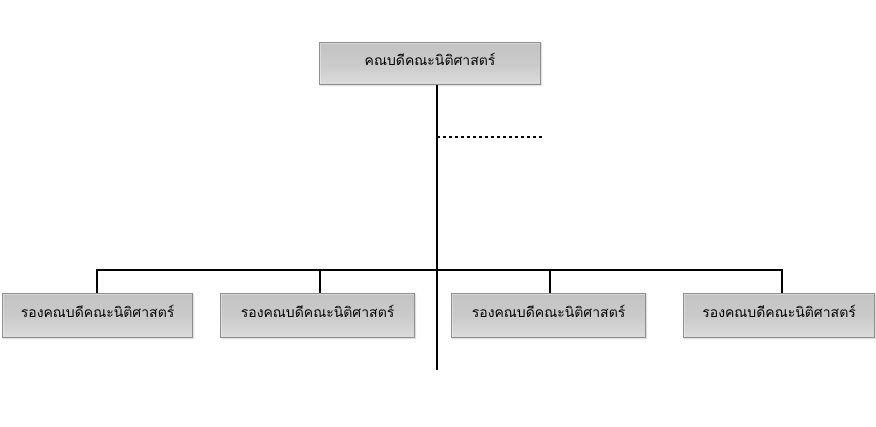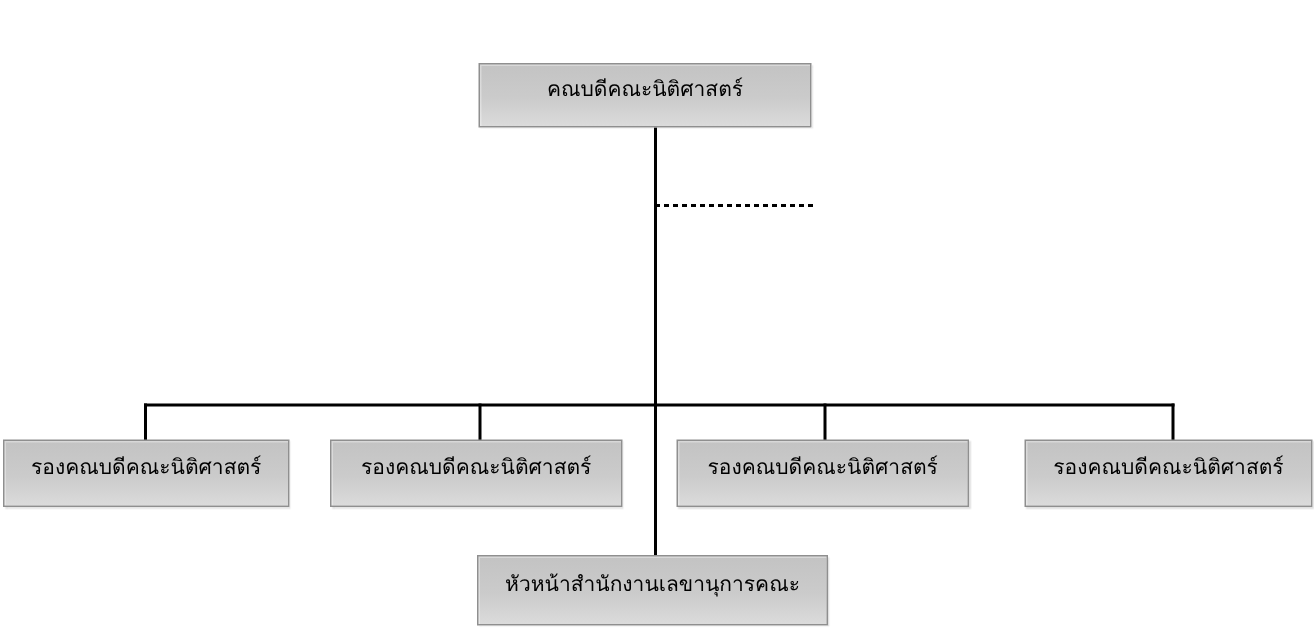--- a/index.html
+++ b/index.html
@@ -65,17 +65,14 @@
   </div>
 
   <div class="node" style="left:451px; top:293px; width:195px; height:45px;">
     <span>รองคณบดีคณะนิติศาสตร์</span>
   </div>
 
   <div class="node" style="left:683px; top:293px; width:192px; height:45px;">
     <span>รองคณบดีคณะนิติศาสตร์</span>
   </div>
 
-  <div class="node" style="left:318px; top:370px; width:234px; height:47px;">
-    <span>หัวหน้าสำนักงานเลขานุการคณะ</span>
-  </div>
 
 </div>
 
 </body></html>

